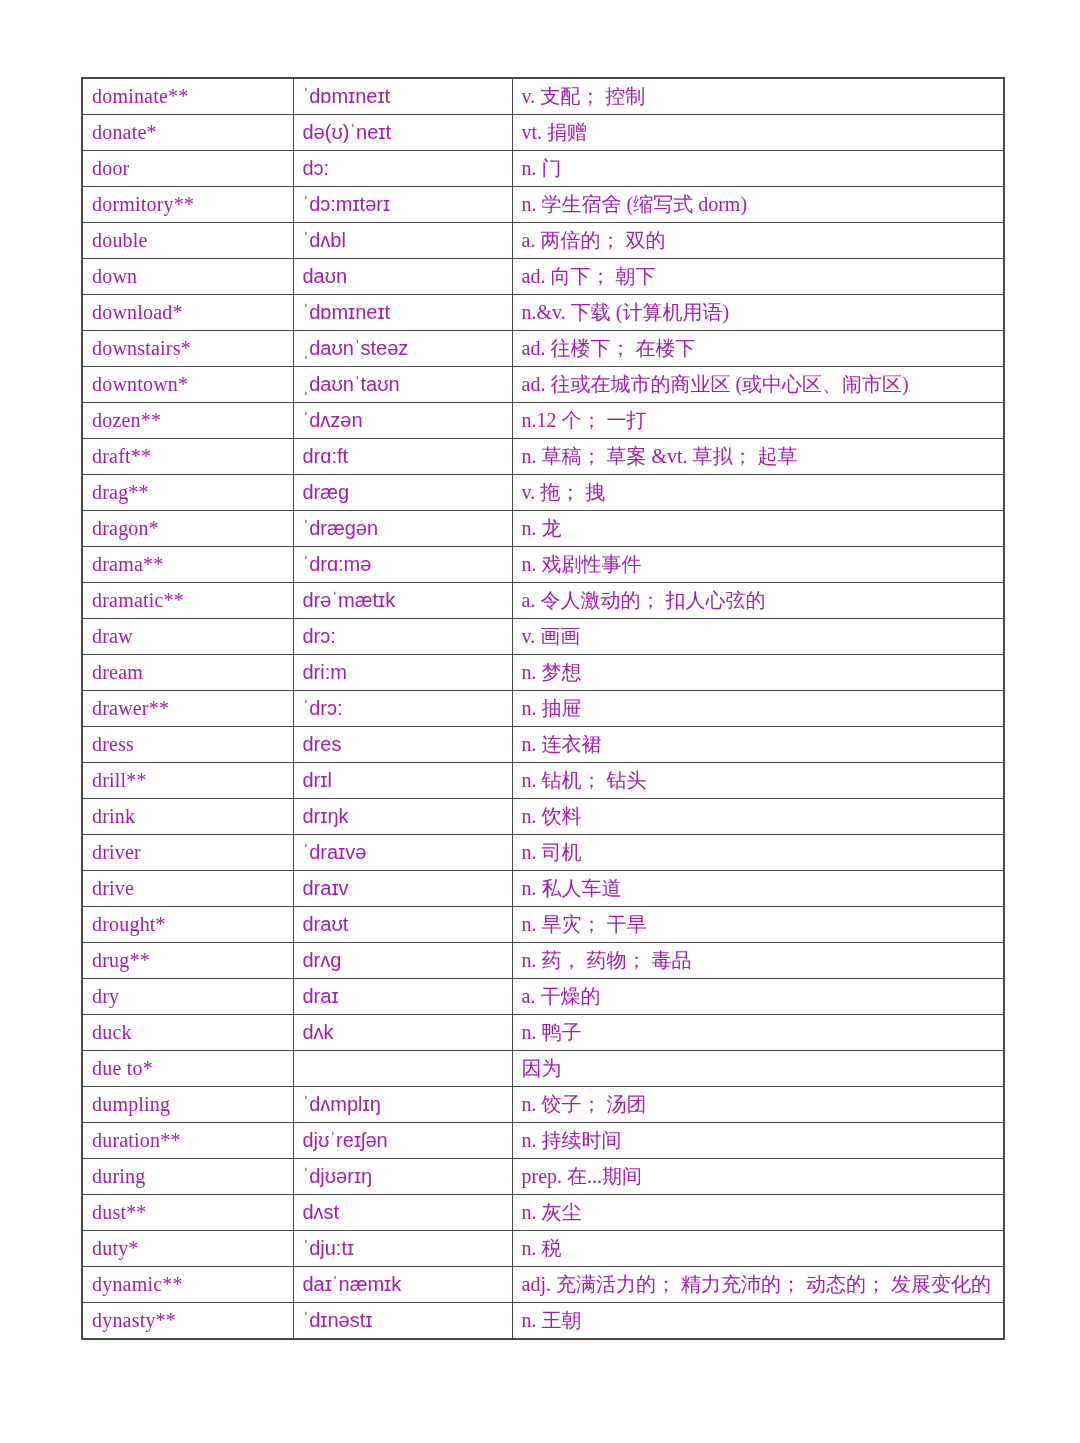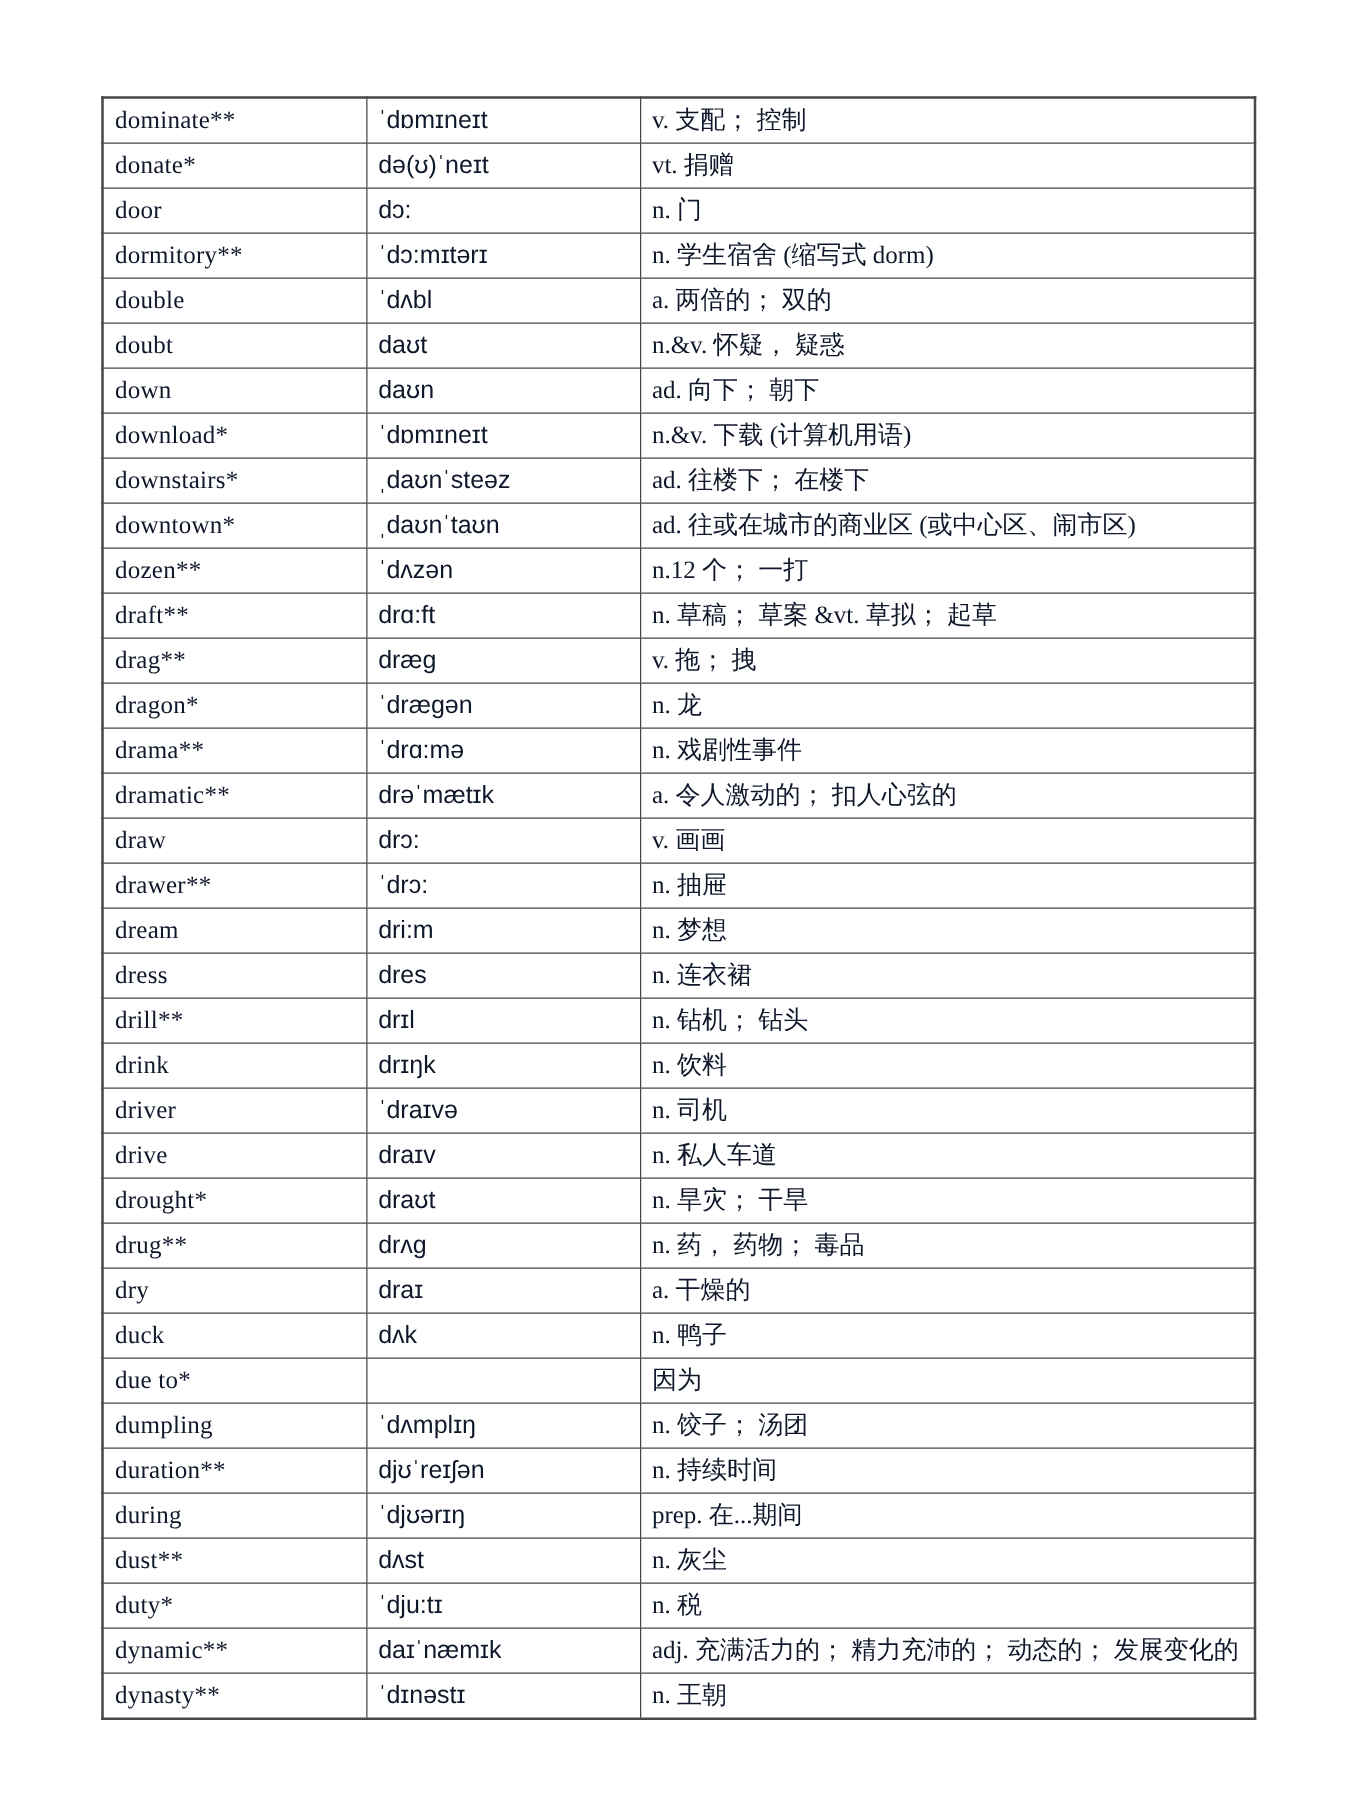--- a/index.html
+++ b/index.html
@@ -7,21 +7,21 @@
     padding: 0;
     background: #ffffff;
     width: 1080px;
   }
   .page {
     width: 1080px;
     height: 1443px;
     background: #ffffff;
     position: relative;
     font-family: "Liberation Serif", "DejaVu Serif", serif;
-    color: #0f172a;
+    color: #a21caf;
   }
   table.vocab {
     position: absolute;
     left: 81px;
     top: 77px;
     width: 922px;
     border-collapse: collapse;
     table-layout: fixed;
     border: 2px solid #474747;
   }
@@ -84,25 +84,20 @@
     <td class="ipa">ˈdɔ:mɪtərɪ</td>
     <td class="def">n. 学生宿舍 (缩写式 dorm)</td>
   </tr>
 
   <tr>
     <td class="word">double</td>
     <td class="ipa">ˈdʌbl</td>
     <td class="def">a. 两倍的； 双的</td>
   </tr>
 
-  <tr>
-    <td class="word">doubt</td>
-    <td class="ipa">daʊt</td>
-    <td class="def">n.&amp;v. 怀疑， 疑惑</td>
-  </tr>
 
   <tr>
     <td class="word">down</td>
     <td class="ipa">daʊn</td>
     <td class="def">ad. 向下； 朝下</td>
   </tr>
 
   <tr>
     <td class="word">download*</td>
     <td class="ipa">ˈdɒmɪneɪt</td>
@@ -157,32 +152,32 @@
     <td class="def">a. 令人激动的； 扣人心弦的</td>
   </tr>
 
   <tr>
     <td class="word">draw</td>
     <td class="ipa">drɔ:</td>
     <td class="def">v. 画画</td>
   </tr>
 
   <tr>
+    <td class="word">dream</td>
+    <td class="ipa">dri:m</td>
+    <td class="def">n. 梦想</td>
+  </tr>
+
+  <tr>
     <td class="word">drawer**</td>
     <td class="ipa">ˈdrɔ:</td>
     <td class="def">n. 抽屉</td>
   </tr>
 
   <tr>
-    <td class="word">dream</td>
-    <td class="ipa">dri:m</td>
-    <td class="def">n. 梦想</td>
-  </tr>
-
-  <tr>
     <td class="word">dress</td>
     <td class="ipa">dres</td>
     <td class="def">n. 连衣裙</td>
   </tr>
 
   <tr>
     <td class="word">drill**</td>
     <td class="ipa">drɪl</td>
     <td class="def">n. 钻机； 钻头</td>
   </tr>

